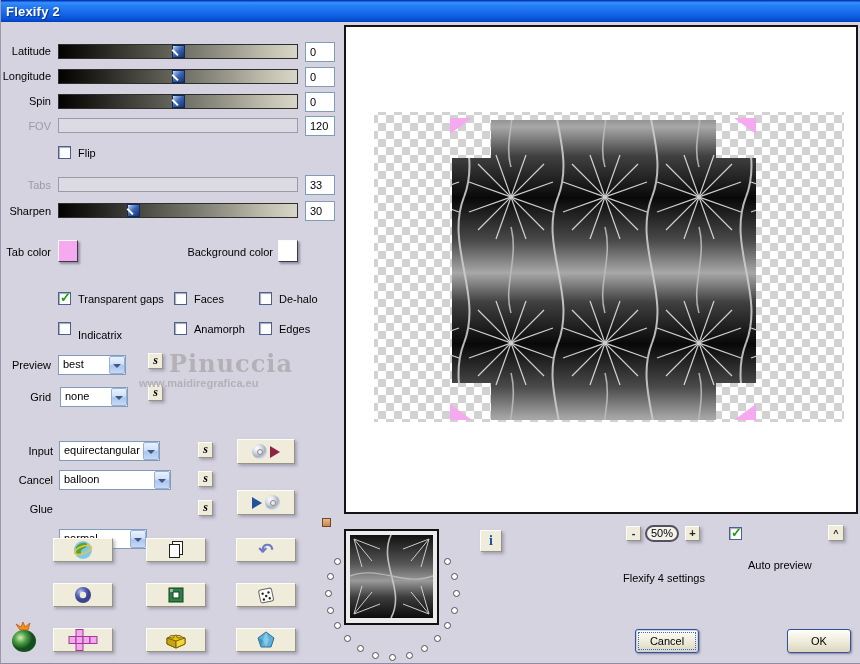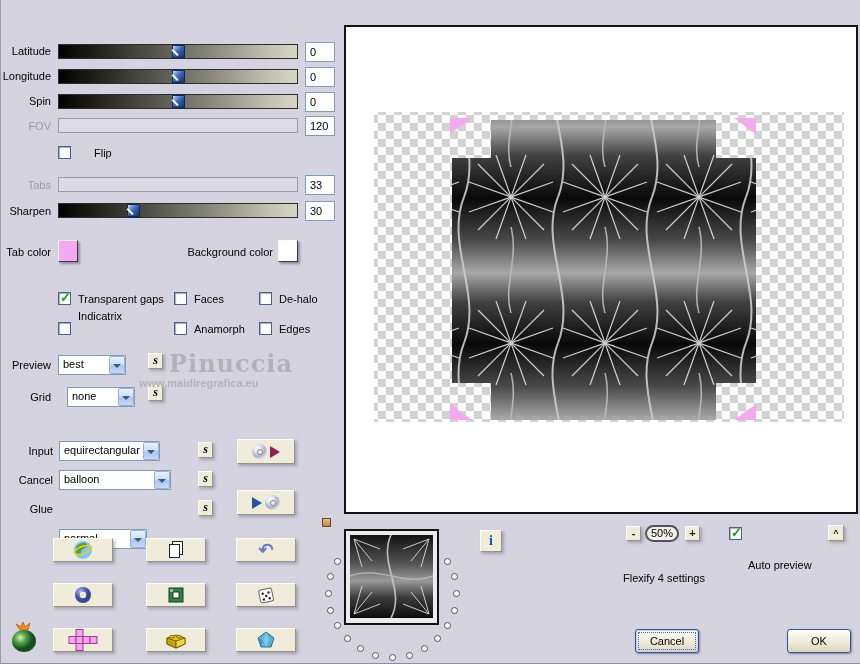--- a/index.html
+++ b/index.html
@@ -97,20 +97,23 @@
   .wm2{position:absolute; left:138px; top:377px; font-weight:bold; font-size:11px;
       color:#b3b1b6; z-index:1;}
   .statustext{position:absolute; left:622px; top:572px;}
   svg{display:block;}
 </style>
 </head>
 <body>
 
 <div class="dialog">
 
+  <div class="titlebar">
+    <span>Flexify 2</span>
+  </div>
 
   <div class="lbl" style="left:0;width:50px;top:45px">Latitude</div>
   <div class="track" style="left:57px;top:44px">
     <div class="thumb" style="left:113px"></div>
   </div>
   <div class="valbox" style="left:304px;top:42px">0</div>
 
   <div class="lbl" style="left:0;width:50px;top:70px">Longitude</div>
   <div class="track" style="left:57px;top:69px">
     <div class="thumb" style="left:113px"></div>
@@ -121,21 +124,21 @@
   <div class="track" style="left:57px;top:94px">
     <div class="thumb" style="left:113px"></div>
   </div>
   <div class="valbox" style="left:304px;top:92px">0</div>
 
   <div class="lbl dis" style="left:0;width:50px;top:120px">FOV</div>
   <div class="track dis" style="left:57px;top:118px"></div>
   <div class="valbox" style="left:304px;top:116px">120</div>
 
   <div class="cb" style="left:57px;top:146px"></div>
-  <div class="cblabel" style="left:93px;top:147px">Flip</div>
+  <div class="cblabel" style="left:77px;top:147px">Flip</div>
 
   <div class="lbl dis" style="left:0;width:50px;top:179px">Tabs</div>
   <div class="track dis" style="left:57px;top:177px"></div>
   <div class="valbox" style="left:304px;top:175px">33</div>
 
   <div class="lbl" style="left:0;width:50px;top:205px">Sharpen</div>
   <div class="track" style="left:57px;top:203px">
     <div class="thumb" style="left:68px"></div>
   </div>
   <div class="valbox" style="left:304px;top:201px">30</div>
@@ -146,35 +149,35 @@
   <div class="swatch" style="left:277px;top:240px;background:#FFFFFF"></div>
 
   <div class="cb checked" style="left:57px;top:292px"></div>
   <div class="cblabel" style="left:77px;top:293px">Transparent gaps</div>
   <div class="cb" style="left:173px;top:292px"></div>
   <div class="cblabel" style="left:193px;top:293px">Faces</div>
   <div class="cb" style="left:258px;top:292px"></div>
   <div class="cblabel" style="left:278px;top:293px">De-halo</div>
 
   <div class="cb" style="left:57px;top:322px"></div>
-  <div class="cblabel" style="left:77px;top:310px">Indicatrix</div>
+  <div class="cblabel" style="left:77px;top:329px">Indicatrix</div>
   <div class="cb" style="left:173px;top:322px"></div>
   <div class="cblabel" style="left:193px;top:323px">Anamorph</div>
   <div class="cb" style="left:258px;top:322px"></div>
   <div class="cblabel" style="left:278px;top:323px">Edges</div>
 
   <div class="lbl" style="left:0;width:50px;top:359px">Preview</div>
   <div class="combo" style="left:57px;top:355px;width:68px">
     <span class="cval">best</span>
     <span class="cbtn"></span>
   </div>
   <div class="btn3d sbtn" style="left:147px;top:353px">s</div>
 
   <div class="lbl" style="left:0;width:50px;top:391px">Grid</div>
-  <div class="combo" style="left:66px;top:387px;width:68px">
+  <div class="combo" style="left:59px;top:387px;width:68px">
     <span class="cval">none</span>
     <span class="cbtn"></span>
   </div>
   <div class="btn3d sbtn" style="left:147px;top:385px">s</div>
 
   <div class="wm1">Pinuccia</div>
   <div class="wm2">www.maidiregrafica.eu</div>
 
   <div class="lbl" style="left:0;width:52px;top:445px">Input</div>
   <div class="combo" style="left:58px;top:441px;width:101px">

